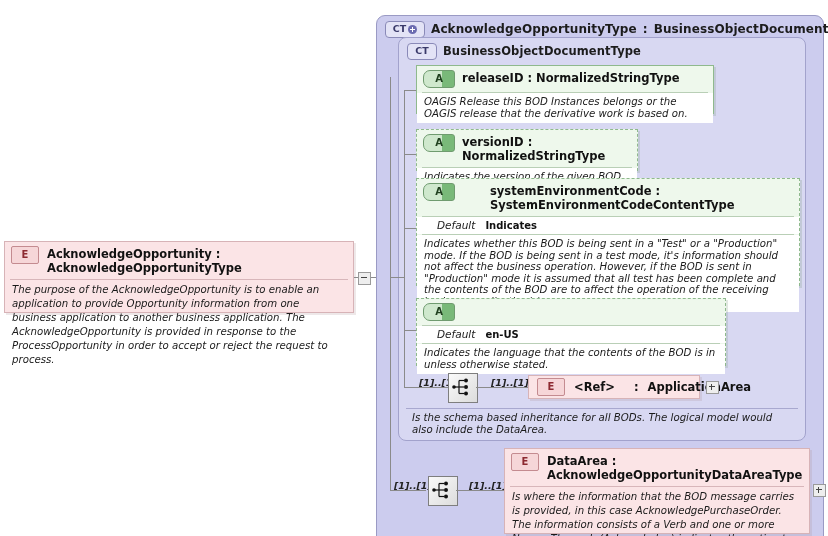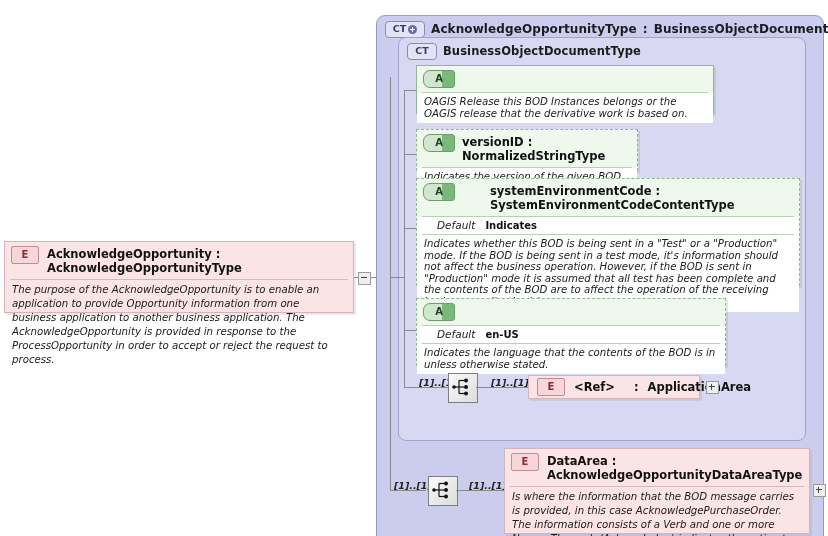--- a/index.html
+++ b/index.html
@@ -210,20 +210,25 @@
 
   <div class="line-h" style="left:404px;top:78px;width:12px;"></div>
   <div class="line-h" style="left:404px;top:142px;width:12px;"></div>
   <div class="line-h" style="left:404px;top:216px;width:12px;"></div>
   <div class="line-h" style="left:404px;top:318px;width:12px;"></div>
   <div class="line-h" style="left:404px;top:375px;width:16px;"></div>
 
   <div class="abs attr-box solid" style="left:416px;top:53px;width:298px;height:49px;">
     <div class="attr-head">
       <span class="badge attr">A</span>
+      <span class="name">
+        <span>releaseID</span>
+        <span>:</span>
+        <span>NormalizedStringType</span>
+      </span>
     </div>
     <div class="attr-sep"></div>
     <div class="attr-doc">OAGIS Release this BOD Instances belongs or the OAGIS release that the derivative work is based on.</div>
   </div>
 
   <div class="abs attr-box" style="left:416px;top:117px;width:222px;height:42px;">
     <div class="attr-head">
       <span class="badge attr">A</span>
       <span class="name">
         <span>versionID</span>
@@ -286,20 +291,24 @@
   <div class="card" style="left:491px;top:365px;">[1]..[1]</div>
 
   <div class="abs ref-box" style="left:528px;top:363px;width:172px;height:24px;">
     <span class="badge elem">E</span>
     <span class="rtxt">&lt;Ref&gt;</span>
     <span class="rtxt" style="margin-left:10px;">:</span>
     <span class="rtxt">ApplicationArea</span>
   </div>
   <div class="toggle plus" style="left:706px;top:369px;"></div>
 
+  <div class="abs note-box" style="left:406px;top:396px;width:392px;height:28px;">
+    <div class="note-sep"></div>
+    <div class="note-txt">Is the schema based inheritance for all BODs. The logical model would also include the DataArea.</div>
+  </div>
 
   <div class="line-v" style="left:390px;top:375px;height:103px;"></div>
   <div class="line-h" style="left:390px;top:478px;width:36px;"></div>
   <div class="card" style="left:394px;top:468px;">[1]..[1]</div>
 
   <div class="seq" style="left:428px;top:464px;">
     <svg width="26" height="26" viewBox="0 0 26 26">
       <circle cx="5" cy="13" r="1.8" fill="#111"></circle>
       <line x1="5" y1="13" x2="10" y2="13" stroke="#111" stroke-width="1.2"></line>
       <line x1="10" y1="6.5" x2="10" y2="19.5" stroke="#111" stroke-width="1.2"></line>

